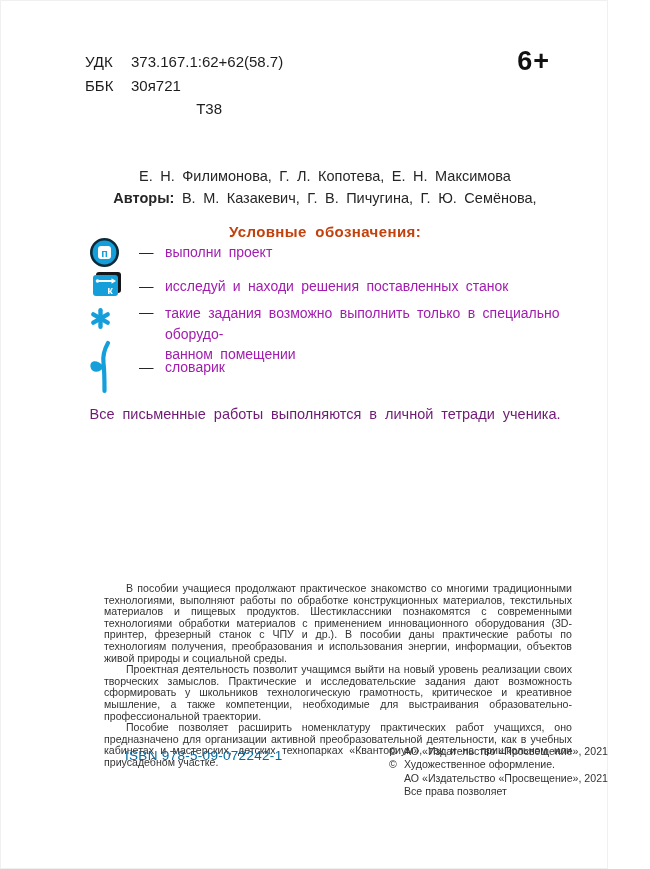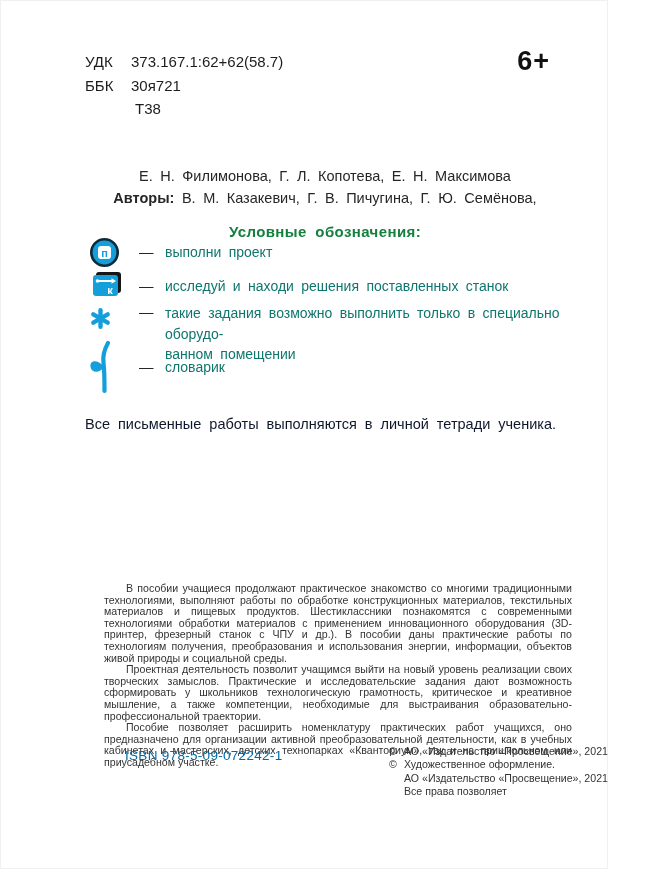--- a/index.html
+++ b/index.html
@@ -7,46 +7,46 @@
     position:relative; width:608px; height:869px; background:#fff;
     font-family:"Liberation Sans", sans-serif; color:#1d1d1d;
     box-shadow: inset 0 0 0 1px #f0f0f0;
     overflow:hidden;
   }
   
   .udk { position:absolute; left:85px; top:50px; font-size:15px; line-height:23.5px; white-space:nowrap; }
   .udk .row { display:flex; }
   .udk .lbl { display:inline-block; width:46px; }
   .udk .val { display:inline-block; }
-  .udk .row3 { margin-left:50px; }
+  .udk .row3 { margin-left:50px;text-align:center; }
 
   .age-badge { position:absolute; top:46px; right:58px; font-size:27px; font-weight:bold; color:#111; letter-spacing:1px; }
 
   
   .authors { position:absolute; left:85px; top:166px; width:480px; text-align:center;
              font-size:14.5px; line-height:21.5px; word-spacing:3.5px; color:#262626; }
   .authors b { font-weight:bold; }
 
   
   .legend-heading { position:absolute; left:85px; top:223px; width:480px; text-align:center;
-                    font-weight:bold; font-size:15px; word-spacing:4px; letter-spacing:0.4px; color:#15803d; }
+                    font-weight:bold; font-size:15px; word-spacing:4px; letter-spacing:0.4px; color:#c2410c; }
   .legend-item { position:absolute; left:85px; width:482px; display:flex; align-items:center; }
   .legend-item .icon-cell { width:50px; flex:none; display:flex; justify-content:flex-start; padding-left:4px; }
   .legend-item .dash { width:26px; flex:none; font-size:14.5px; color:#262626; }
-  .legend-item .ltext { flex:1; font-size:14px; line-height:20.5px; word-spacing:3.5px; color:#0f766e; }
+  .legend-item .ltext { flex:1; font-size:14px; line-height:20.5px; word-spacing:3.5px; color:#a21caf; }
   .li-1 { top:234px; height:36px; }
   .li-2 { top:268px; height:36px; }
   .li-3 { top:303px; align-items:flex-start; }
   .li-3 .icon-cell { padding-top:4px; }
   .li-3 .dash { padding-top:1px; }
   .li-4 { top:339px; height:56px; }
 
   
-  .note { position:absolute; left:85px; top:416px; width:480px; 
-          font-size:14.5px; word-spacing:4px; color:#0f172a; }
+  .note { position:absolute; left:85px; top:406px; width:480px; text-align:center;
+          font-size:14.5px; word-spacing:4px; color:#701a75; }
 
   
   .annotation { position:absolute; left:96px; top:583px; width:468px;
                 font-size:10.6px; line-height:11.6px; text-align:justify; color:#333;margin-left:8px; }
   .annotation p { margin:0; text-indent:22px; }
 
   
   .isbn { position:absolute; left:85px; top:748px; font-size:13.5px; font-weight:normal; letter-spacing:0.3px; color:#0369a1;margin-left:40px; }
   .copyright { position:absolute; left:389px; top:745px; font-size:10.6px; line-height:13.4px; color:#333; }
   .copyright .crow { display:flex; }

